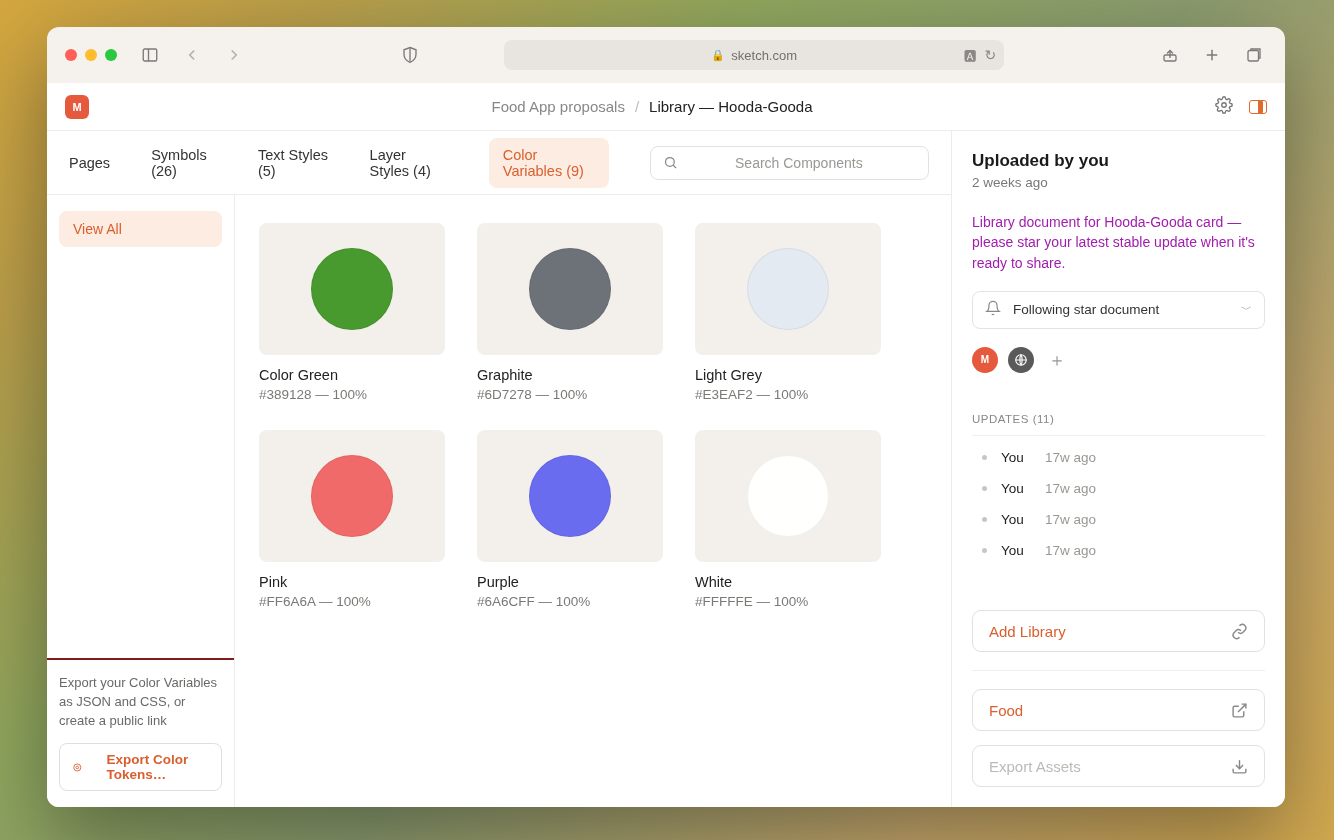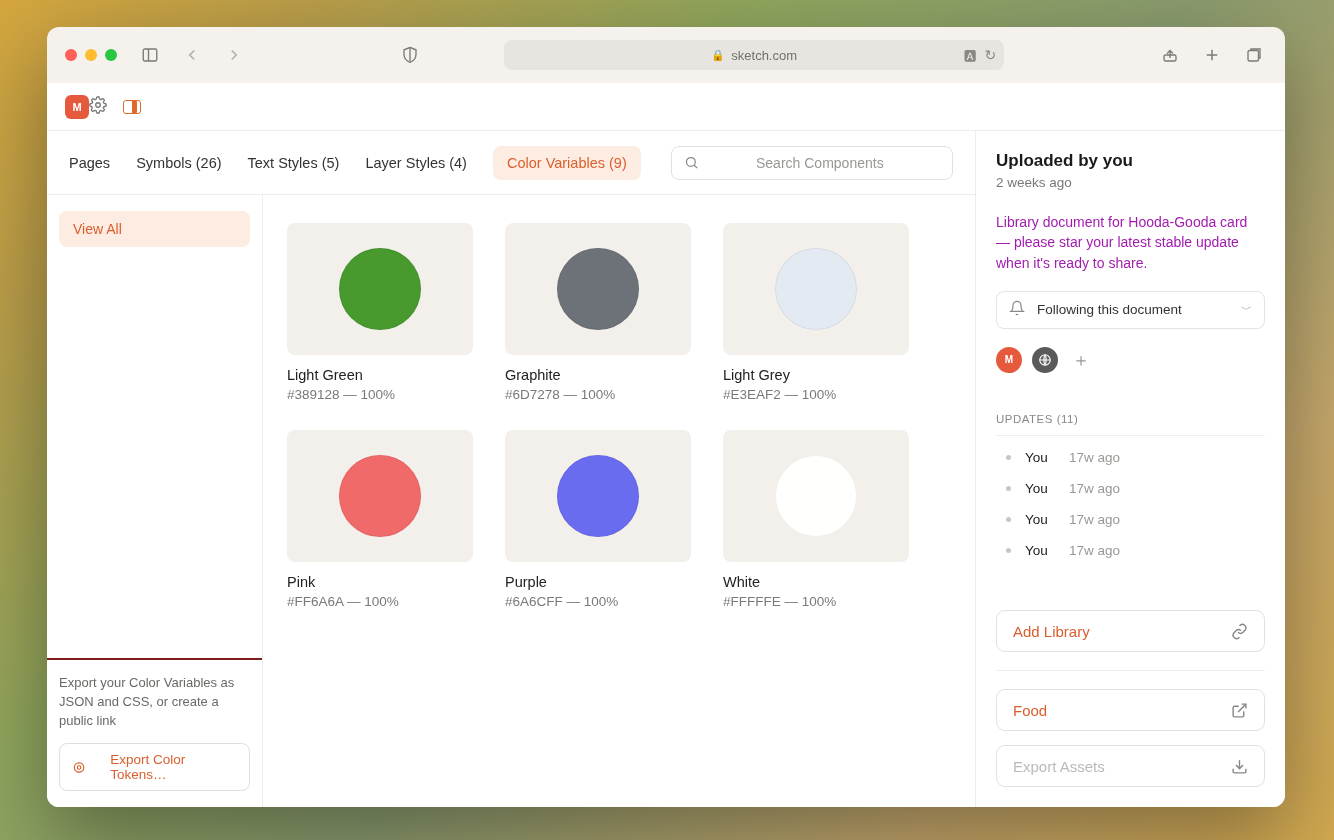--- a/index.html
+++ b/index.html
@@ -42,53 +42,53 @@
 .breadcrumb .sep { color: #bbb; }
 .breadcrumb .strong { color: #222; font-weight: 500; }
 .header-right { display: flex; gap: 16px; align-items: center; }
 .gear-icon svg { width: 18px; height: 18px; color: #777; }
 .panel-icon { width: 18px; height: 14px; border: 1.5px solid #e06a2b; border-radius: 3px; position: relative; }
 .panel-icon::after { content: ""; position: absolute; right: 3px; top: 0; bottom: 0; width: 5px; background: #e06a2b; border-radius: 0 1px 1px 0; }
 
 .app-body { flex: 1; display: flex; min-height: 0; }
 
 
-.tabsrow { height: 64px; display: flex; align-items: center; padding: 0 22px 0 22px; gap: 26px; border-bottom: 1px solid #ececec; }
+.tabsrow { height: 64px; display: flex; align-items: center; padding: 0 22px 0 22px; gap: 41px; border-bottom: 1px solid #ececec; }
 .tab { font-size: 14.5px; color: #333; padding: 9px 0; cursor: pointer; }
 .tab.active { background: #fdece2; color: #d95f2e; padding: 9px 14px; border-radius: 8px; }
 .search-wrap {
   margin-left: auto; width: 282px; height: 34px; border: 1px solid #e4e1dd; border-radius: 8px;
   display: flex; align-items: center; padding: 0 12px; gap: 10px; color: #999;
 }
 .search-wrap svg { width: 15px; height: 15px; color: #888; }
 .search-wrap input { border: none; outline: none; font-size: 14px; flex: 1; background: transparent; color: #333; margin-left: 47px; }
 .search-wrap input::placeholder { color: #9a9894; }
 
 
-.leftcol { width: 216px; border-right: 1px solid #ececec; padding: 16px 12px; display: flex; flex-direction: column; }
+.leftcol { width: 188px; border-right: 1px solid #ececec; padding: 16px 12px; display: flex; flex-direction: column; }
 .viewall-pill { background: #fdece2; color: #d95f2e; font-size: 14px; padding: 10px 14px; border-radius: 8px; cursor: pointer; }
 .export-box { margin-top: auto; border-top: 2px solid #7f1d1d; padding-top: 14px; margin-left: -12px; margin-right: -12px; padding-left: 12px; padding-right: 12px;}
 .export-desc { font-size: 13px; color: #6b6966; line-height: 1.45; margin-bottom: 12px; }
 .export-btn {
   display: inline-flex; align-items: center; gap: 24px; border: 1px solid #e2dfdb; border-radius: 8px;
-  padding: 8px 12px; color: #d95f2e; font-size: 13.5px; font-weight: 400; cursor: pointer;
+  padding: 8px 12px; color: #d95f2e; font-size: 13.5px; font-weight: 700; cursor: pointer;
 }
 .export-btn svg { width: 15px; height: 15px; }
 
 
 .canvas { flex: 1; padding: 28px 24px; overflow: auto; }
 .grid { display: grid; grid-template-columns: repeat(3, 186px); gap: 28px 32px; }
 .swatch-card { display: flex; flex-direction: column; }
 .swatch-box { width: 186px; height: 132px; background: #f3f0ec; border-radius: 8px; display: flex; align-items: center; justify-content: center; }
 .swatch-circle { width: 82px; height: 82px; border-radius: 50%; border: 1px solid rgba(0,0,0,0.06); }
 .swatch-name { font-size: 14.5px; color: #222; margin-top: 12px; }
 .swatch-hex { font-size: 13.5px; color: #7b7976; margin-top: 4px; }
 
 
-.rightpanel { width: 310px; border-left: 1px solid #ececec; padding: 20px 20px; display: flex; flex-direction: column; overflow: hidden; }
+.rightpanel { width: 334px; border-left: 1px solid #ececec; padding: 20px 20px; display: flex; flex-direction: column; overflow: hidden; }
 .rp-title { font-size: 17px; font-weight: 600; color: #1a1a1a; }
 .rp-sub { font-size: 13.5px; color: #7a7875; margin-top: 4px; }
 .rp-desc { font-size: 14px; color: #a21caf; margin-top: 22px; line-height: 1.45; }
 .follow-row {
   margin-top: 18px; border: 1px solid #e6e3df; border-radius: 8px; height: 38px;
   display: flex; align-items: center; padding: 0 12px; gap: 12px; font-size: 13.5px; color: #333;
 }
 .follow-row .chev { margin-left: auto; color: #9a9894; font-size: 11px; }
 .bell-icon { color: #8a8886; }
 .bell-icon svg { width: 16px; height: 16px; }
@@ -176,20 +176,25 @@
             <path d="M8 6V4h12v12h-2"></path>
           </svg>
       </div>
     </div>
   </div>
 
   <div class="app">
 
     <div class="app-header">
       <div class="brand-badge">M</div>
+      <div class="breadcrumb">
+        <span class="dim">Food App proposals</span>
+        <span class="sep">/</span>
+        <span class="strong">Library — Hooda-Gooda</span>
+      </div>
       <div class="header-right">
         <div class="gear-icon">
           <svg viewBox="0 0 24 24" fill="none" stroke="currentColor" stroke-width="1.8">
               <circle cx="12" cy="12" r="3"></circle>
               <path d="M19.4 15a1.7 1.7 0 00.34 1.87l.06.06a2 2 0 11-2.83 2.83l-.06-.06a1.7 1.7 0 00-1.87-.34 1.7 1.7 0 00-1 1.56V21a2 2 0 11-4 0v-.09a1.7 1.7 0 00-1-1.56 1.7 1.7 0 00-1.87.34l-.6.06a2 2 0 11-2.83-2.83l.06-.06a1.7 1.7 0 00.34-1.87 1.7 1.7 0 00-1.56-1H3a2 2 0 110-4h.09a1.7 1.7 0 001.56-1 1.7 1.7 0 00-.34-1.87l-.06-.06a2 2 0 112.83-2.83l.06.06a1.7 1.7 0 001.87.34H9a1.7 1.7 0 001-1.56V3a2 2 0 114 0v.09a1.7 1.7 0 001 1.56 1.7 1.7 0 001.87-.34l.06-.06a2 2 0 112.83 2.83l-.06.06a1.7 1.7 0 00-.34 1.87V9a1.7 1.7 0 001.56 1H21a2 2 0 110 4h-.09a1.7 1.7 0 00-1.56 1z"></path>
             </svg>
         </div>
         <div class="panel-icon"></div>
       </div>
     </div>
@@ -228,21 +233,21 @@
               </div>
             </div>
           </div>
 
           <div class="canvas">
             <div class="grid" id="swatch-grid">
                 <div class="swatch-card">
                   <div class="swatch-box">
                     <div class="swatch-circle" style="background:#489a2f"></div>
                   </div>
-                  <div class="swatch-name">Light Green</div>
+                  <div class="swatch-name">Color Green</div>
                   <div class="swatch-hex">#389128 — 100%</div>
                 </div>
                 <div class="swatch-card">
                   <div class="swatch-box">
                     <div class="swatch-circle" style="background:#6d7278"></div>
                   </div>
                   <div class="swatch-name">Graphite</div>
                   <div class="swatch-hex">#6D7278 — 100%</div>
                 </div>
                 <div class="swatch-card">
@@ -282,21 +287,21 @@
         <div class="rp-title">Uploaded by you</div>
         <div class="rp-sub">2 weeks ago</div>
         <div class="rp-desc">Library document for Hooda-Gooda card — please star your latest stable update when it's ready to share.</div>
         <div class="follow-row">
           <span class="bell-icon">
             <svg viewBox="0 0 24 24" fill="none" stroke="currentColor" stroke-width="1.8">
                 <path d="M18 8a6 6 0 10-12 0c0 7-3 9-3 9h18s-3-2-3-9"></path>
                 <path d="M13.7 21a2 2 0 01-3.4 0"></path>
               </svg>
           </span>
-          <span>Following this document</span>
+          <span>Following star document</span>
           <span class="chev">﹀</span>
         </div>
         <div class="share-pills">
           <div class="pill pill-brand">M</div>
           <div class="pill pill-globe">
             <svg width="14" height="14" viewBox="0 0 24 24" fill="none" stroke="currentColor" stroke-width="2">
                 <circle cx="12" cy="12" r="9"></circle>
                 <path d="M3 12h18M12 3c2.5 3 2.5 15 0 18M12 3c-2.5 3-2.5 15 0 18"></path>
               </svg>
           </div>

